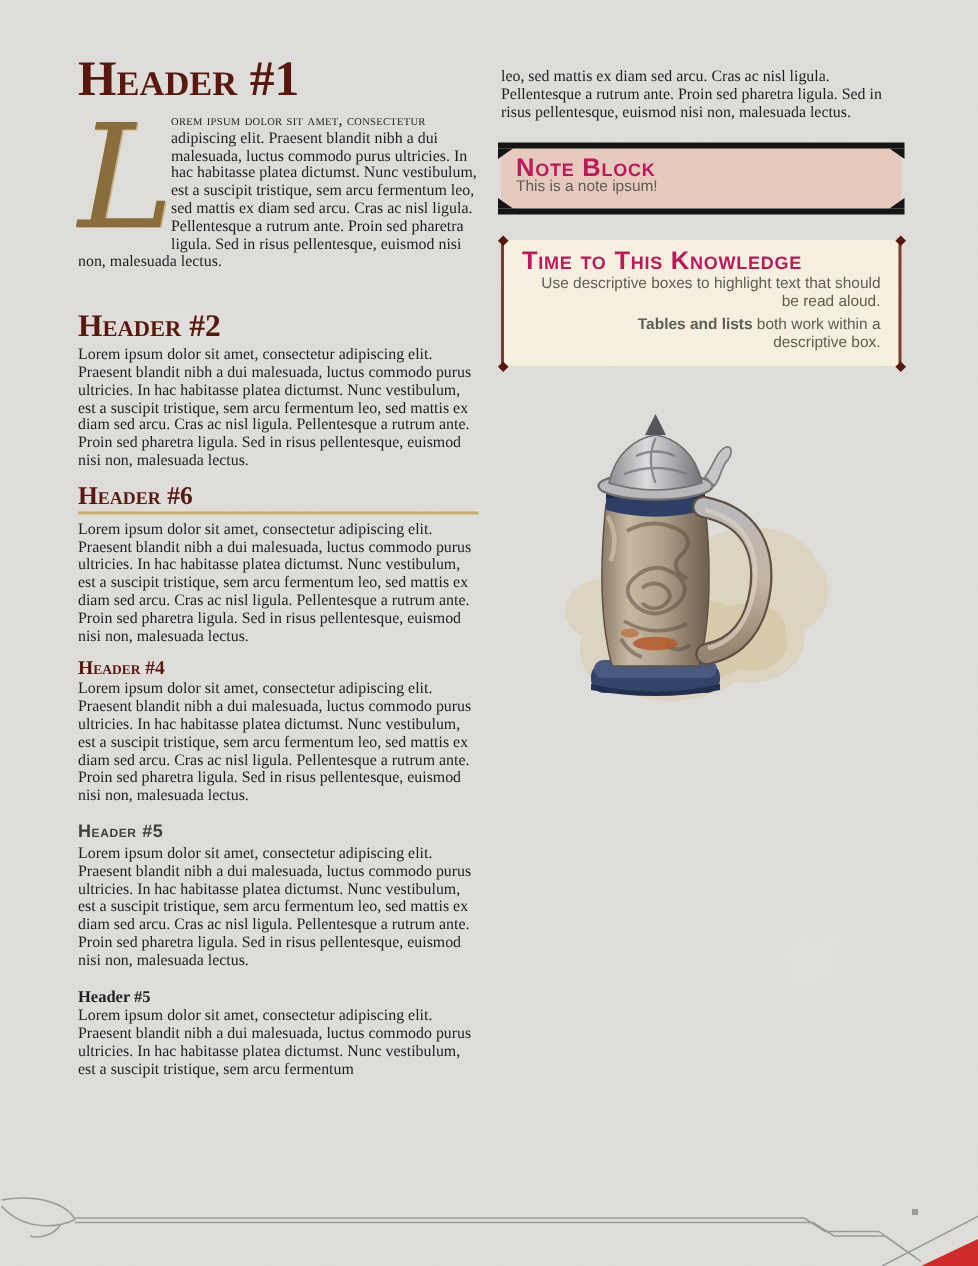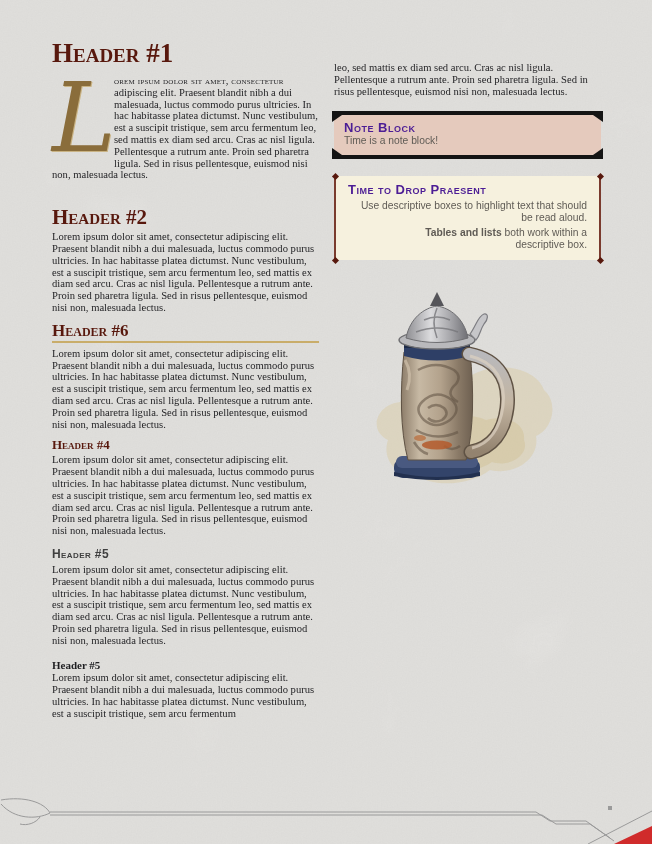--- a/index.html
+++ b/index.html
@@ -7,40 +7,40 @@
     --dropcap-gold:#8a6d3b; --note-bg:#E5CABD; --note-bar:#141414;
     --desc-bg:#F6F1DE; --desc-border:#7a3b2e; --muted-text:#5f5b55;
     --footer-line:#9a9a9a; --footer-red:#D02B2B; --h5-gray:#3f3f3f;
   }
   *{margin:0;padding:0;box-sizing:border-box;}
   html,body{width:652px;height:844px;}
   body{font-family:"Liberation Serif",serif;background:var(--page-bg);position:relative;overflow:hidden;color:var(--ink);}
   .texture{position:absolute;left:0;top:0;z-index:0;pointer-events:none;}
   .col{position:absolute;z-index:2;width:267px;}
   .col-left{left:52px;top:40px;}
-  .col-right{left:334px;top:62px;}
+  .col-right{left:334px;top:46px;}
   p{font-size:10.6px;line-height:11.8px;color:var(--ink);}
   h1,h2,h3,h4{font-variant:small-caps;color:var(--header-maroon);font-weight:700;font-family:"Liberation Serif",serif;}
-  h1{font-size:27px;line-height:27px;margin-bottom:8px;}
+  h1{font-size:33px;line-height:27px;margin-bottom:8px;}
   h2{font-size:21px;line-height:22px;margin-top:25px;margin-bottom:3px;}
   h3{font-size:17px;line-height:18px;margin-top:8px;margin-bottom:5px;border-bottom:2px solid var(--gold);padding-bottom:1px;}
   h4{font-size:13px;line-height:14px;margin-top:8px;margin-bottom:2px;}
   h5{font-family:"Liberation Sans",sans-serif;font-variant:small-caps;font-size:12px;line-height:13px;color:var(--h5-gray);margin-top:11px;margin-bottom:3px;letter-spacing:.4px;}
   h6{font-size:11px;line-height:12px;font-weight:700;margin-top:13px;margin-bottom:1px;}
   .dropcap{float:left;font-family:"DejaVu Serif",serif;font-style:italic;font-size:96px;line-height:82px;height:82px;width:56px;color:var(--dropcap-gold);text-shadow:1px 1px 0 #c9b384;margin:2px 6px 2px 0;}
   .lead{font-variant:small-caps;letter-spacing:.2px;}
   
   .note{margin-top:14px;position:relative;}
   .note-bar{height:4px;background:var(--note-bar);position:relative;margin:0 -2px;}
   .note-bar.top::before{content:"";position:absolute;left:0;top:4px;border-top:7px solid var(--note-bar);border-right:10px solid transparent;}
   .note-bar.top::after{content:"";position:absolute;right:0;top:4px;border-top:7px solid var(--note-bar);border-left:10px solid transparent;}
   .note-bar.bottom::before{content:"";position:absolute;left:0;bottom:4px;border-bottom:7px solid var(--note-bar);border-right:10px solid transparent;}
   .note-bar.bottom::after{content:"";position:absolute;right:0;bottom:4px;border-bottom:7px solid var(--note-bar);border-left:10px solid transparent;}
   .note-inner{background:var(--note-bg);padding:6px 10px 8px;}
-  .note-title,.desc-title{font-family:"Liberation Sans",sans-serif;font-variant:small-caps;font-weight:700;font-size:13px;line-height:14px;color:#4c1d95;letter-spacing:.5px;}
+  .note-title,.desc-title{font-family:"Liberation Sans",sans-serif;font-variant:small-caps;font-weight:700;font-size:17px;line-height:14px;color:#be185d;letter-spacing:.5px;}
   .note-body,.desc-body{font-family:"Liberation Sans",sans-serif;font-size:10.3px;line-height:12px;color:var(--muted-text);}
   
   .desc{margin-top:17px;background:var(--desc-bg);border-left:2px solid var(--desc-border);border-right:2px solid var(--desc-border);padding:7px 12px 9px;position:relative;}
   .desc .desc-body{margin-top:3px;text-align:right;}
   .desc .indent{text-indent:10px;margin-left:46px;}
   .diamond{position:absolute;width:5px;height:5px;background:var(--header-maroon);transform:rotate(45deg);}
   .d-tl{left:-3.5px;top:-2.5px;} .d-tr{right:-3.5px;top:-2.5px;}
   .d-bl{left:-3.5px;bottom:-2.5px;} .d-br{right:-3.5px;bottom:-2.5px;}
   .stein-wrap{margin-top:30px;margin-left:24px;}
   .footer{position:absolute;left:0;bottom:0;width:652px;height:48px;z-index:3;}
@@ -77,31 +77,31 @@
   <p>Lorem ipsum dolor sit amet, consectetur adipiscing elit. Praesent blandit nibh a dui malesuada, luctus commodo purus ultricies. In hac habitasse platea dictumst. Nunc vestibulum, est a suscipit tristique, sem arcu fermentum</p>
 </div>
 
 <div class="col col-right">
   <p>leo, sed mattis ex diam sed arcu. Cras ac nisl ligula. Pellentesque a rutrum ante. Proin sed pharetra ligula. Sed in risus pellentesque, euismod nisi non, malesuada lectus.</p>
 
   <div class="note">
     <div class="note-bar top"></div>
     <div class="note-inner">
       <div class="note-title">Note Block</div>
-      <div class="note-body">Time is a note block!</div>
+      <div class="note-body">This is a note ipsum!</div>
     </div>
     <div class="note-bar bottom"></div>
   </div>
 
   <div class="desc">
     <span class="diamond d-tl"></span>
     <span class="diamond d-tr"></span>
     <span class="diamond d-bl"></span>
     <span class="diamond d-br"></span>
-    <div class="desc-title">Time to Drop Praesent</div>
+    <div class="desc-title">Time to This Knowledge</div>
     <div class="desc-body">Use descriptive boxes to highlight text that should be read aloud.</div>
     <div class="desc-body indent"><b>Tables and lists</b><span> both work within a descriptive box.</span></div>
   </div>
 
   <div class="stein-wrap">
     <svg width="210" height="200" viewBox="0 0 210 200">
       <defs>
         <linearGradient id="body" x1="0" y1="0" x2="1" y2="0">
           <stop offset="0" stop-color="#8d7d6a"></stop>
             <stop offset="0.25" stop-color="#c7b9a4"></stop>

